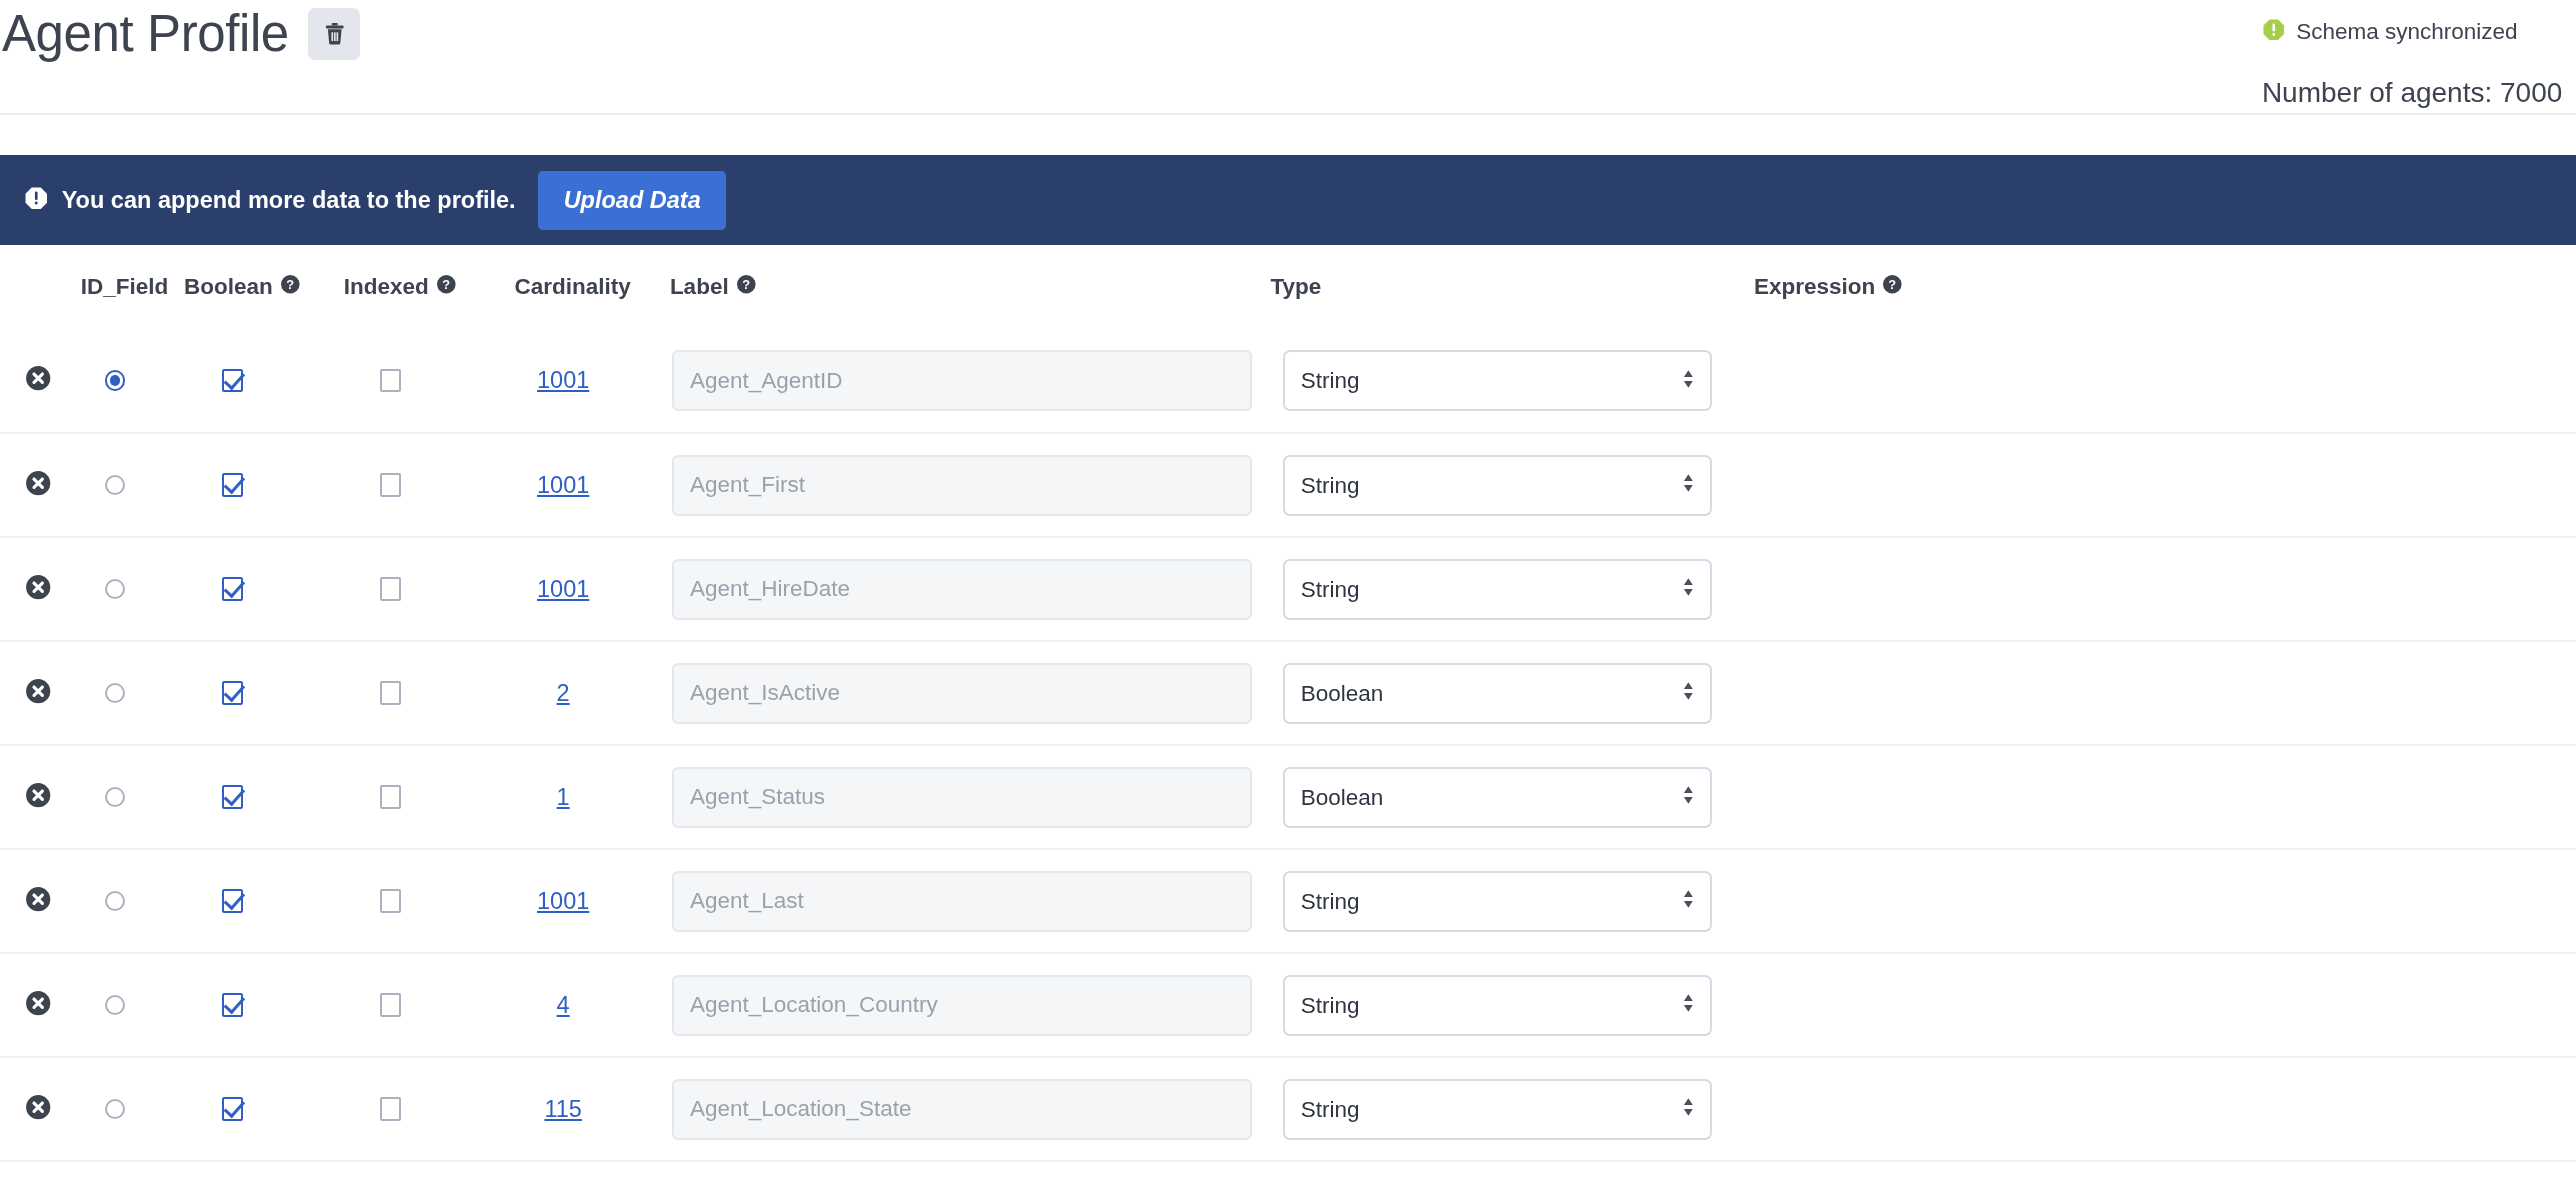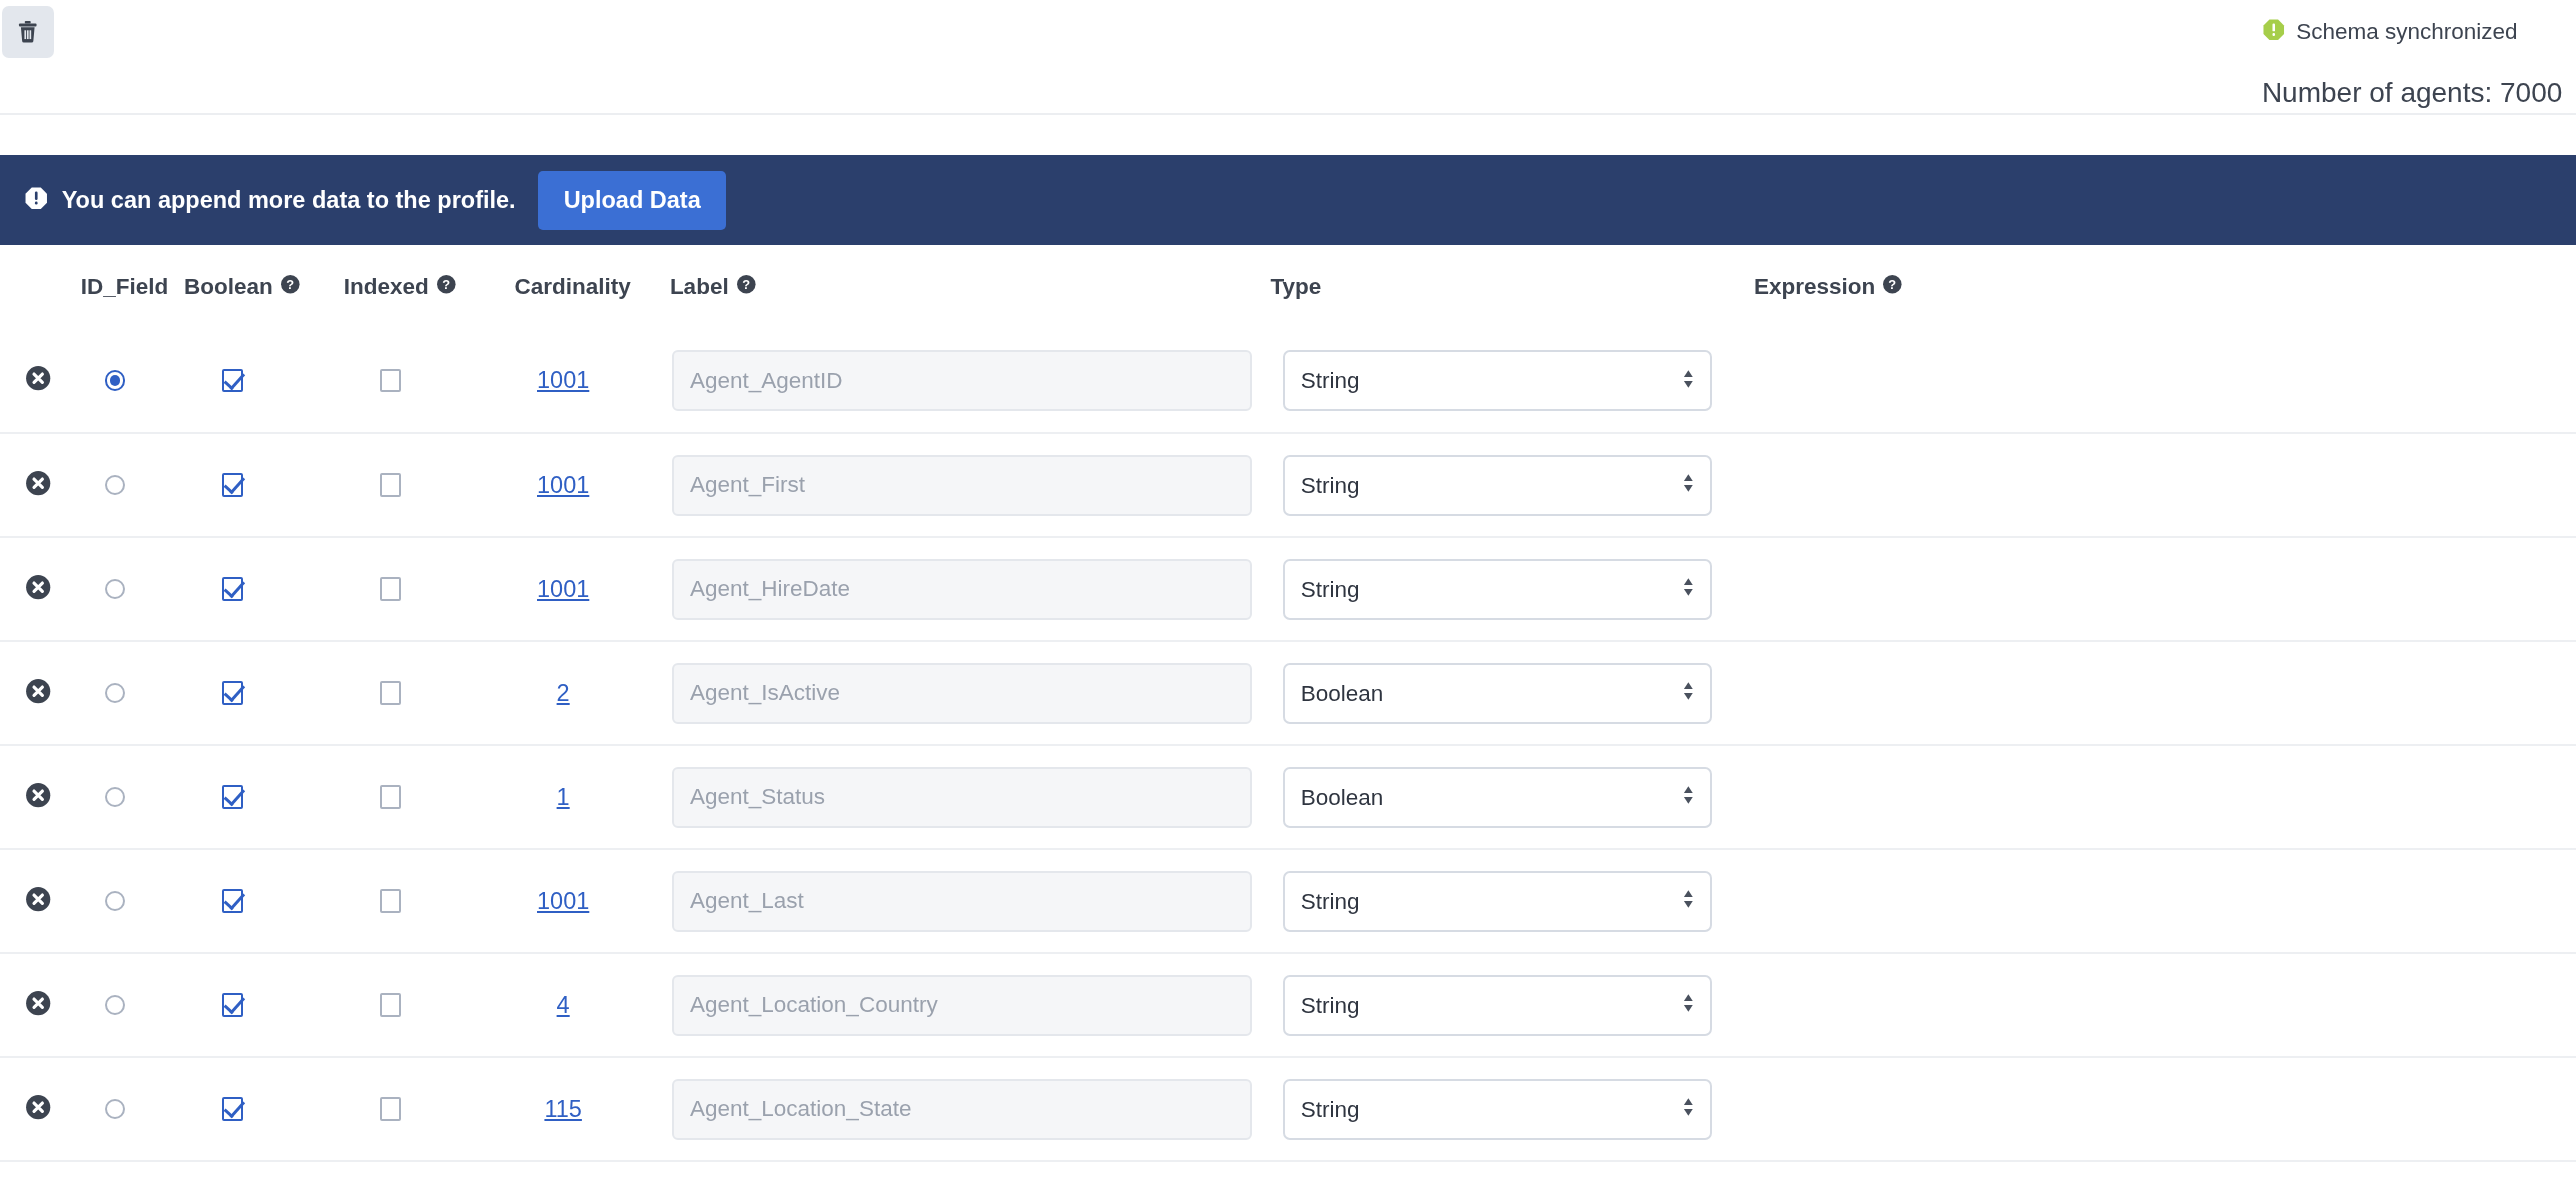--- a/index.html
+++ b/index.html
@@ -89,20 +89,21 @@
     color: #fff;
     border: none;
     border-radius: 4.9px;
     font-family: inherit;
     font-size: 23.5px;
     font-weight: bold;
     padding: 0 25.5px;
     height: 59px;
     cursor: pointer;
     white-space: nowrap;
+    font-style: italic;
   }
 
   
   .schema-table {
     width: 100%;
     border-collapse: collapse;
     table-layout: fixed;
   }
   .schema-table th {
     font-size: 22.5px;
@@ -233,20 +234,21 @@
     pointer-events: none;
   }
 
   .help-icon { display: inline-block; vertical-align: middle; }
 </style>
 </head>
 <body>
 
 <div class="page-header">
   <div class="title-row">
+    <div class="page-title">Agent Profile</div>
     <button class="icon-btn">
       <span>
         <svg width="21.5" height="23.5" viewBox="0 0 22 24">
           <rect x="2" y="3.5" width="18" height="3" rx="1" fill="#3d4450"></rect>
           <rect x="8" y="1" width="6" height="2.6" rx="0.8" fill="#3d4450"></rect>
           <path d="M4 7.5 h14 l-1.3 14.2 a1.6 1.6 0 0 1 -1.6 1.4 h-8.2 a1.6 1.6 0 0 1 -1.6 -1.4 Z" fill="#3d4450"></path>
           <rect x="7.6" y="10.5" width="1.7" height="9" fill="#e3e7ed"></rect>
           <rect x="10.2" y="10.5" width="1.7" height="9" fill="#e3e7ed"></rect>
           <rect x="12.8" y="10.5" width="1.7" height="9" fill="#e3e7ed"></rect>
         </svg>

